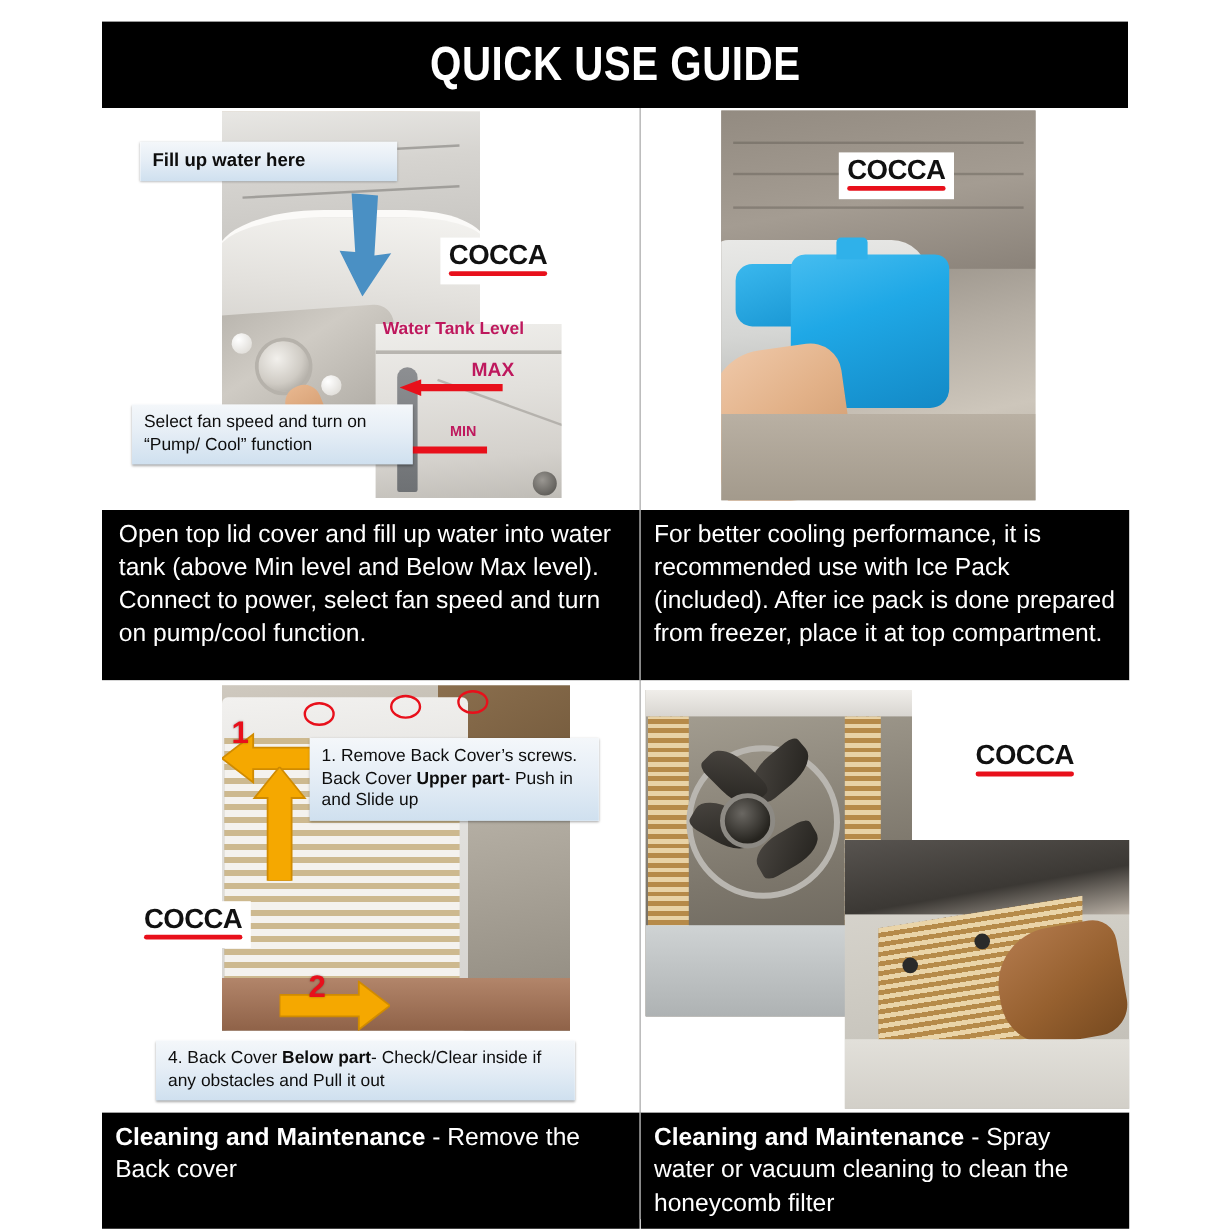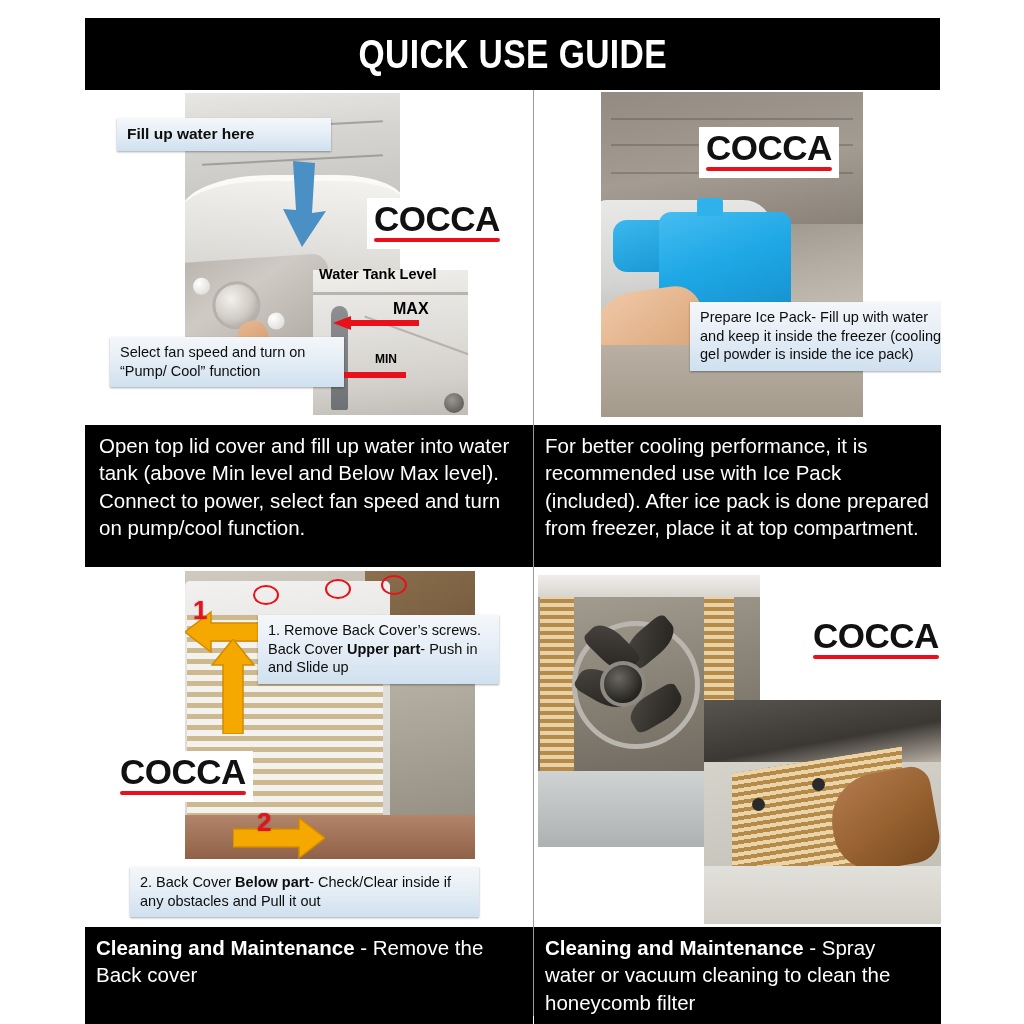--- a/index.html
+++ b/index.html
@@ -55,21 +55,21 @@
     font-size:14.5px;line-height:1.28;
     padding:6px 9px 7px 10px;
     box-shadow:0 1px 2px rgba(0,0,0,.35);
     font-family:"Liberation Sans", sans-serif;
   }
   .callout b{font-weight:bold;}
 
   
   .cocca{position:absolute;background:#fff;padding:3px 7px 7px 7px;}
   .cocca .word{
-    font-weight:bold;font-size:35px;letter-spacing:-0.5px;color:#111;
+    font-weight:bold;font-size:23px;letter-spacing:-0.5px;color:#111;
     line-height:1;font-family:"Liberation Sans", sans-serif;
   }
   .cocca .swoosh{
     height:4px;background:#e8101b;border-radius:3px;margin-top:2px;
     width:100%;
   }
 
   
   .p1{
     left:100px;top:3px;width:215px;height:290px;
@@ -131,21 +131,21 @@
   }
   .p2 .diag{
     position:absolute;left:48px;top:66px;width:120px;height:2px;
     background:rgba(150,146,140,.55);transform:rotate(20deg);
   }
   .p2 .wheel{
     position:absolute;right:4px;bottom:2px;width:20px;height:20px;border-radius:50%;
     background:radial-gradient(circle at 40% 35%,#9a9792,#4d4b47);
   }
   .lbl-red{
-    position:absolute;color:#000000;font-weight:bold;
+    position:absolute;color:#be185d;font-weight:bold;
     font-family:"Liberation Sans", sans-serif;
   }
   .red-arrow{position:absolute;height:14px;}
 
   
   .p3{
     left:67px;top:2px;width:262px;height:325px;
     background:linear-gradient(168deg,#9e968c 0%,#8b847b 30%,#b4ada3 58%,#cdc6bb 78%,#b0a99f 100%);
   }
   .p3 .wall{
@@ -373,21 +373,21 @@
         <svg class="arrow-org" style="left:148px;top:250px;width:92px;height:42px;" viewBox="0 0 92 42">
           <polygon points="0,12 66,12 66,1 92,21 66,41 66,30 0,30" fill="#f5a800" stroke="#d08b00" stroke-width="1.5"></polygon>
         </svg>
         <div class="num-red" style="left:172px;top:240px;">2</div>
 
         <div class="callout" style="left:173px;top:48px;width:222px;">
           <span>1. Remove Back Cover’s screws. Back Cover </span><b>Upper part</b><span>- Push in and Slide up</span>
         </div>
 
         <div class="callout" style="left:45px;top:300px;width:330px;">
-          <span>2. Back Cover </span><b>Below part</b><span>- Check/Clear inside if any obstacles and Pull it out</span>
+          <span>4. Back Cover </span><b>Below part</b><span>- Check/Clear inside if any obstacles and Pull it out</span>
         </div>
 
         <div class="cocca" style="left:28px;top:184px;">
           <div class="word">COCCA</div>
           <div class="swoosh"></div>
         </div>
       </div>
 
       <div class="cap" style="height:88px;">
         <b>Cleaning and Maintenance</b><span> - Remove the Back cover</span>
@@ -409,21 +409,20 @@
           <div class="icepack"></div>
           <div class="hand"></div>
           <div class="base"></div>
         </div>
 
         <div class="cocca" style="left:165px;top:37px;">
           <div class="word">COCCA</div>
           <div class="swoosh"></div>
         </div>
 
-        <div class="callout" style="left:156px;top:212px;width:243px;">Prepare Ice Pack- Fill up with water and keep it inside the freezer (cooling gel powder is inside the ice pack)</div>
       </div>
 
       <div class="cap" style="height:126px;">
         <span>For better cooling performance, it is recommended use with Ice Pack (included). After ice pack is done prepared from freezer, place it at top compartment.</span>
       </div>
 
       <div class="cell r2-right">
 
         <div class="photo p5">
           <div class="top"></div>

